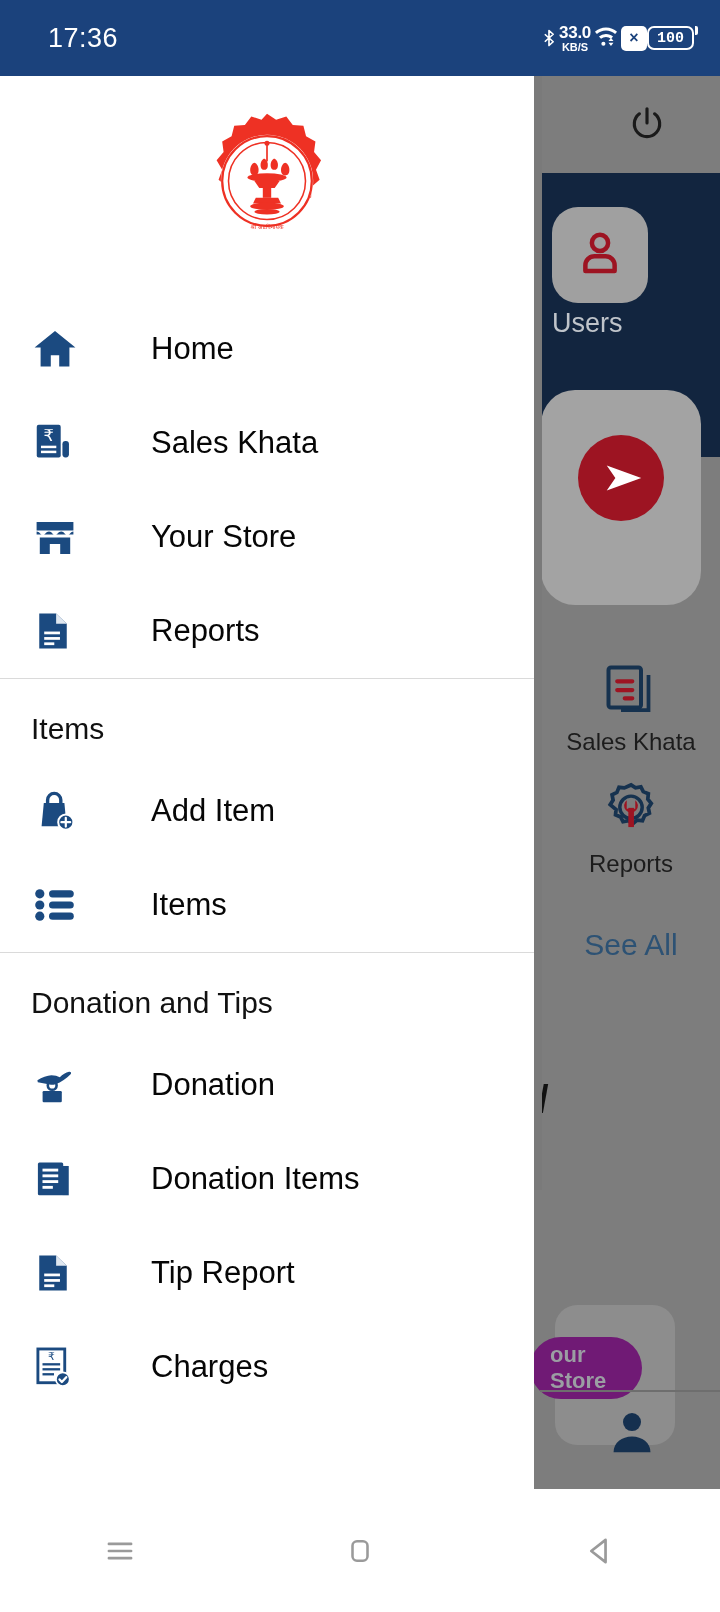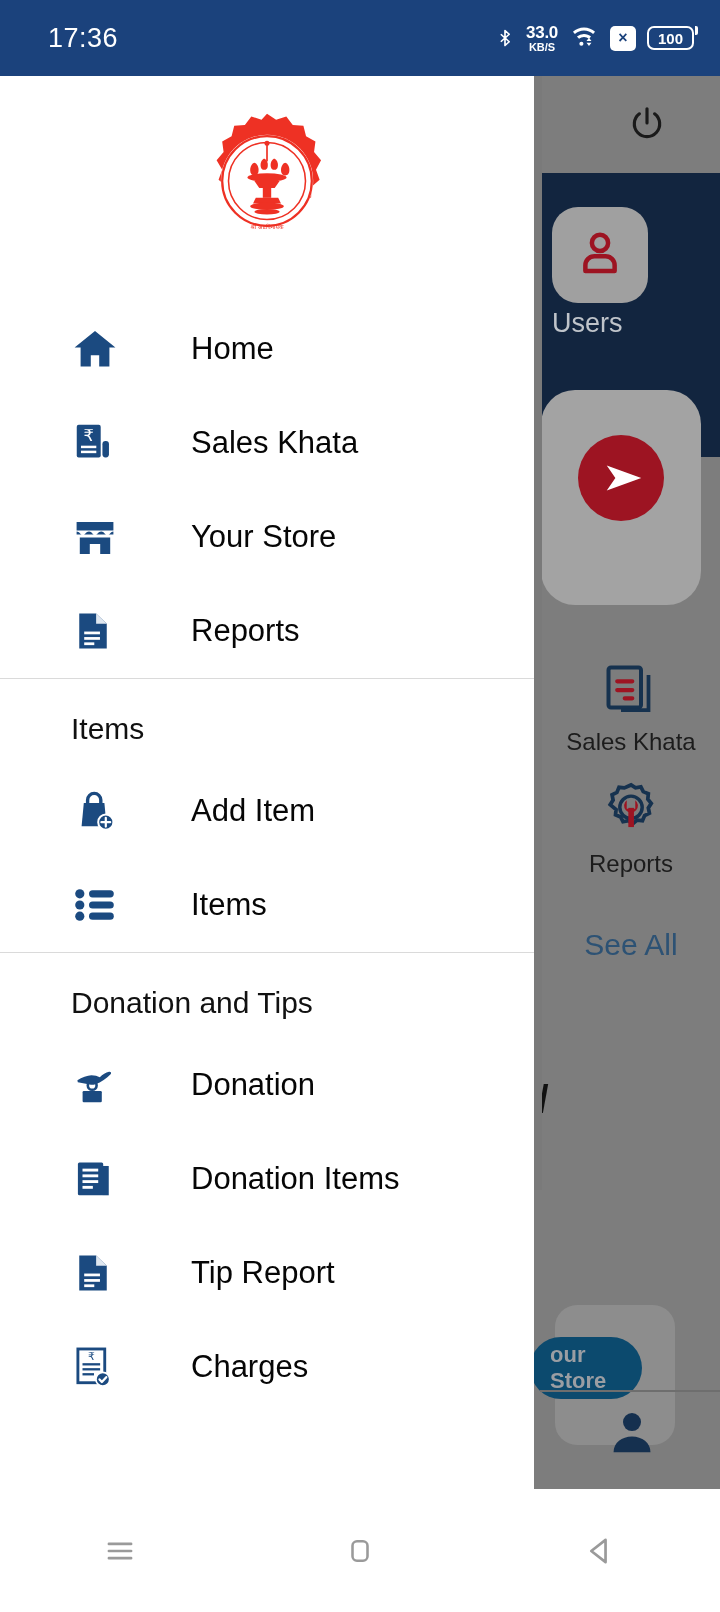--- a/index.html
+++ b/index.html
@@ -23,38 +23,38 @@
     background: #1b427c;
     display: flex; align-items: center;
     padding: 0 22px 0 48px;
     z-index: 60;
   }
   .clock {
     color: #ffffff; font-size: 27px; letter-spacing: .5px;
   }
   .sb-right {
     margin-left: auto;
-    display: flex; align-items: center; gap: 11px;
+    display: flex; align-items: center; 
     color: #ffffff;
   }
   .bt-icon svg { display:block; }
   .netspeed {
     display: flex; flex-direction: column; align-items: center;
     line-height: 1; color: #fff;
   }
   .netspeed .ns-val { font-size: 17px; font-weight: bold; letter-spacing: -.3px;}
   .netspeed .ns-unit { font-size: 11px; font-weight: bold; margin-top: 1px; }
   .simx {
     width: 26px; height: 25px; border-radius: 5px;
     background: #ffffff; color: #1b427c;
     display: flex; align-items: center; justify-content: center;
     font-size: 16px; font-weight: bold;
   }
   .battery {
-    display: flex; align-items: flex-start;
+    display: flex; align-items: flex-start; font-family: Liberation Mono, monospace;
   }
   .batt-body {
     border: 2px solid #ffffff; border-radius: 7px;
     height: 24px; min-width: 47px;
     display: flex; align-items: center; justify-content: center;
     color: #fff; font-size: 15px; font-weight: bold; padding: 0 3px;
   }
   .batt-tip {
     width: 3px; height: 9px; background: #ffffff;
     border-radius: 0 2px 2px 0; margin-left: 1px;
@@ -118,21 +118,21 @@
     color: #111; font-size: 38px; font-weight: bold;
   }
   .bd-storecard {
     position: absolute; left: 555px; top: 1245px;
     width: 120px; height: 140px;
     background: #8d8d8d; border-radius: 22px;
   }
   .bd-storepill {
     position: absolute; left: 530px; top: 1277px;
     width: 112px; height: 62px;
-    background: #0c4a6e; border-radius: 31px;
+    background: #701a75; border-radius: 31px;
     color: #9b9ea3; font-size: 22px; font-weight: bold;
     display: flex; align-items: center; padding-left: 20px;
   }
   .bd-divider {
     position: absolute; left: 540px; top: 1330px;
     width: 180px; height: 2px; background: #6e6e6e;
   }
   .bd-person {
     position: absolute; left: 605px; top: 1345px;
     color: #15304f;
@@ -154,21 +154,21 @@
     background: #7a7a7a;
     z-index: 40;
   }
 
   .logo-wrap {
     height: 242px;
     display: flex; align-items: center; justify-content: center;
   }
   .logo { width: 140px; height: 140px; display:block; }
 
-  .menu-section { padding: 0; margin-left: 40px; }
+  .menu-section { padding: 0; }
   .menu-item {
     display: flex; align-items: center;
     height: 94px;
     padding-left: 31px;
   }
   .menu-icon {
     width: 62px; min-width: 62px;
     display: flex; align-items: center; justify-content: flex-start;
     color: #1b4a80;
   }

